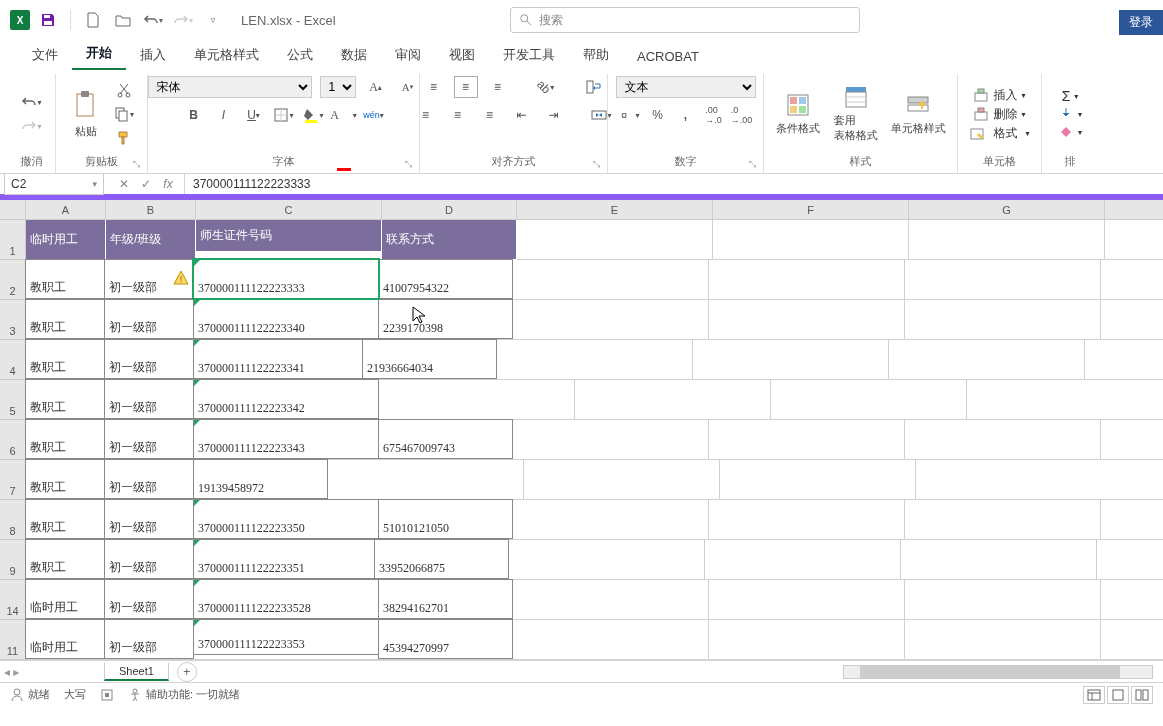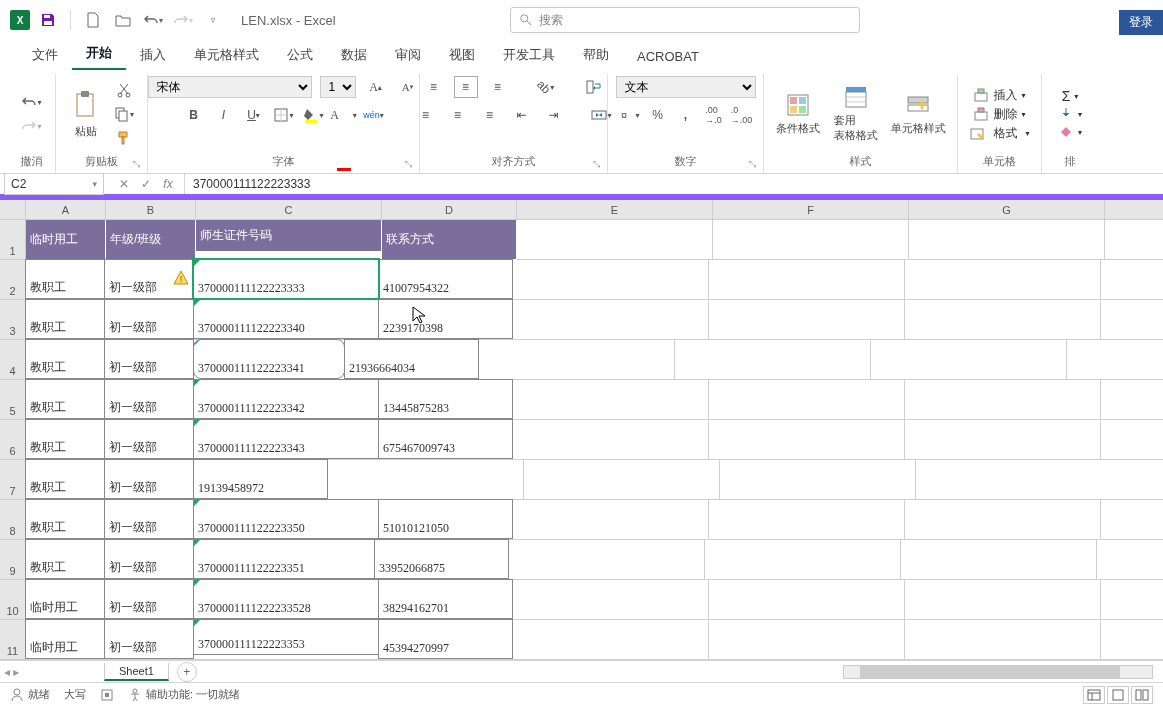--- a/index.html
+++ b/index.html
@@ -424,21 +424,21 @@
     <div class="row-headers" id="row-headers">
         <div class="row-h" style="height: 40px;">1</div>
         <div class="row-h" style="height: 40px;">2</div>
         <div class="row-h" style="height: 40px;">3</div>
         <div class="row-h" style="height: 40px;">4</div>
         <div class="row-h" style="height: 40px;">5</div>
         <div class="row-h" style="height: 40px;">6</div>
         <div class="row-h" style="height: 40px;">7</div>
         <div class="row-h" style="height: 40px;">8</div>
         <div class="row-h" style="height: 40px;">9</div>
-        <div class="row-h" style="height: 40px;">10</div>
+        <div class="row-h" style="height: 40px;">14</div>
         <div class="row-h" style="height: 40px;">11</div>
       </div>
     <div class="cells" id="cells">
         <div class="cell-row" style="height: 40px;">
           <div class="cell header-cell" style="width: 80px; height: 40px;">临时用工</div>
           <div class="cell header-cell" style="width: 90px; height: 40px;">年级/班级</div>
           <div class="cell header-cell" style="width: 186px; height: 32px;">师生证件号码</div>
           <div class="cell header-cell" style="width: 135px; height: 40px;">联系方式</div>
           <div class="cell blank-cell" style="width: 196px; height: 40px;"></div>
           <div class="cell blank-cell" style="width: 196px; height: 40px;"></div>
@@ -461,31 +461,30 @@
           <div class="cell data-cell" style="width: 90px; height: 40px;">初一级部</div>
           <div class="cell data-cell green-triangle" style="width: 186px; height: 40px;">370000111122223340</div>
           <div class="cell data-cell" style="width: 135px; height: 40px;">2239170398</div>
           <div class="cell blank-cell" style="width: 196px; height: 40px;"></div>
           <div class="cell blank-cell" style="width: 196px; height: 40px;"></div>
           <div class="cell blank-cell" style="width: 196px; height: 40px;"></div>
         </div>
         <div class="cell-row" style="height: 40px;">
           <div class="cell data-cell" style="width: 80px; height: 40px;">教职工</div>
           <div class="cell data-cell" style="width: 90px; height: 40px;">初一级部</div>
-          <div class="cell data-cell green-triangle" style="width: 152px; height: 40px; border-radius: 8px;">370000111122223341</div>
+          <div class="cell data-cell green-triangle" style="width: 170px; height: 40px;">370000111122223341</div>
           <div class="cell data-cell" style="width: 135px; height: 40px;">21936664034</div>
           <div class="cell blank-cell" style="width: 196px; height: 40px;"></div>
           <div class="cell blank-cell" style="width: 196px; height: 40px;"></div>
           <div class="cell blank-cell" style="width: 196px; height: 40px;"></div>
         </div>
         <div class="cell-row" style="height: 40px;">
           <div class="cell data-cell" style="width: 80px; height: 40px;">教职工</div>
           <div class="cell data-cell" style="width: 90px; height: 40px;">初一级部</div>
           <div class="cell data-cell green-triangle" style="width: 186px; height: 40px;">370000111122223342</div>
-          <div class="cell data-cell" style="width: 135px; height: 40px;">13445875283</div>
           <div class="cell blank-cell" style="width: 196px; height: 40px;"></div>
           <div class="cell blank-cell" style="width: 196px; height: 40px;"></div>
           <div class="cell blank-cell" style="width: 196px; height: 40px;"></div>
         </div>
         <div class="cell-row" style="height: 40px;">
           <div class="cell data-cell" style="width: 80px; height: 40px;">教职工</div>
           <div class="cell data-cell" style="width: 90px; height: 40px;">初一级部</div>
           <div class="cell data-cell green-triangle" style="width: 186px; height: 40px;">370000111122223343</div>
           <div class="cell data-cell" style="width: 135px; height: 40px;">675467009743</div>
           <div class="cell blank-cell" style="width: 196px; height: 40px;"></div>

